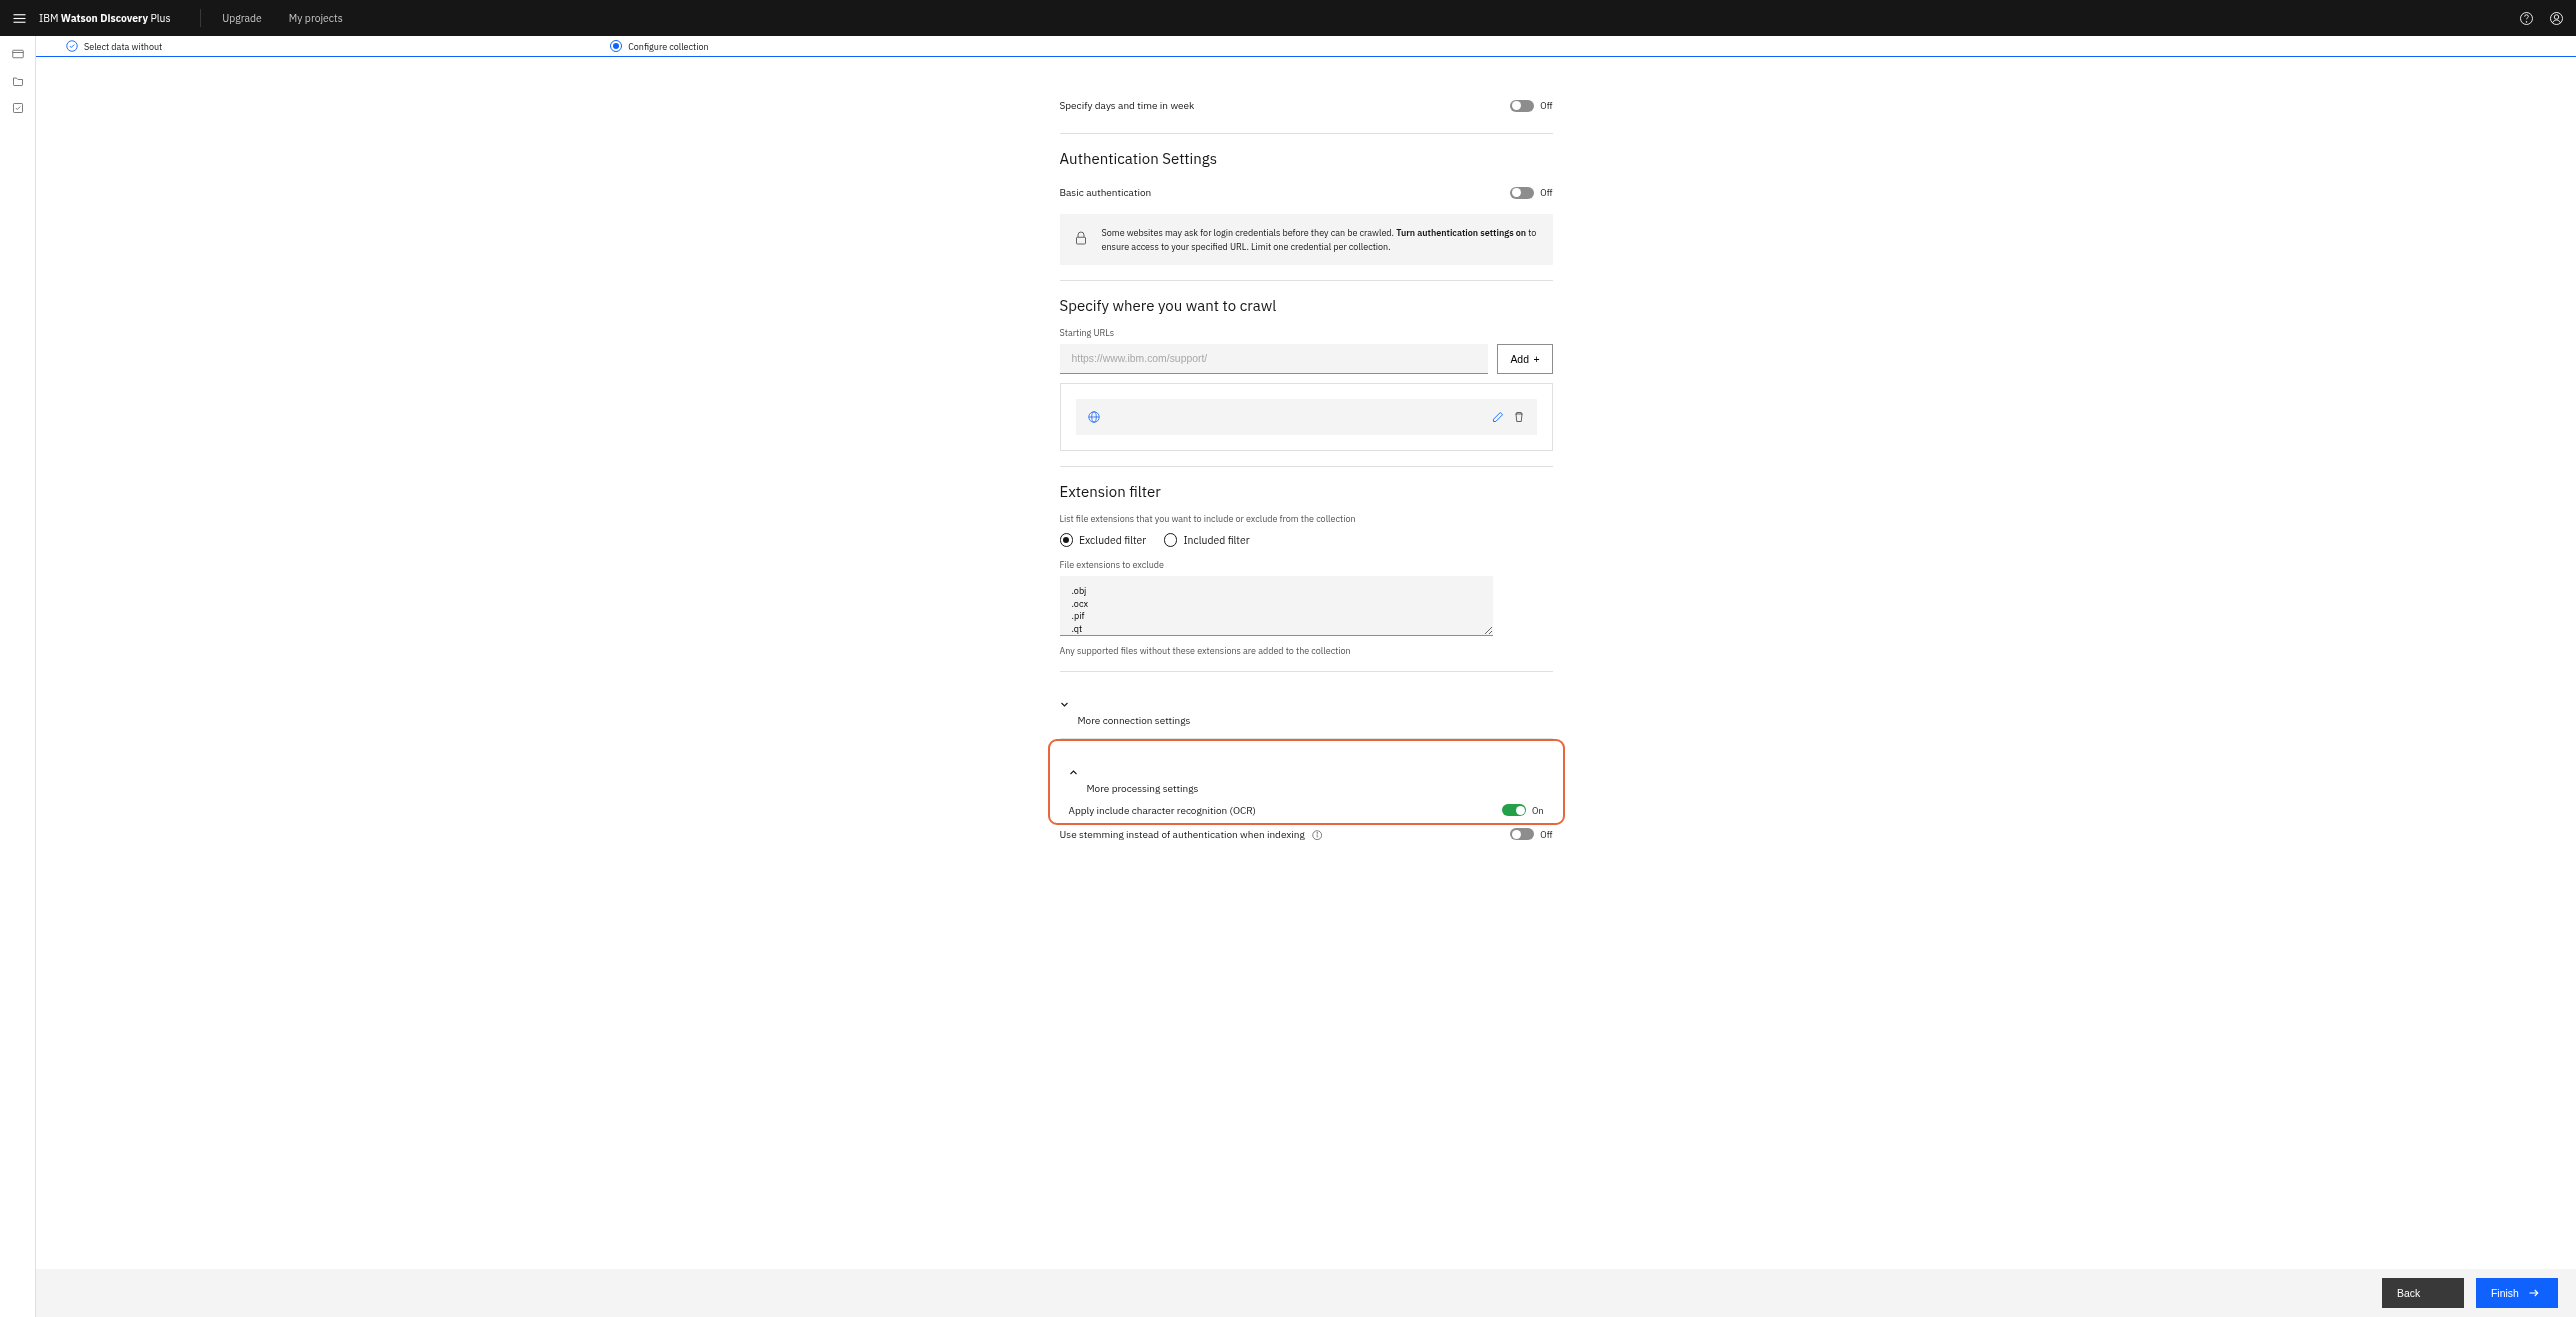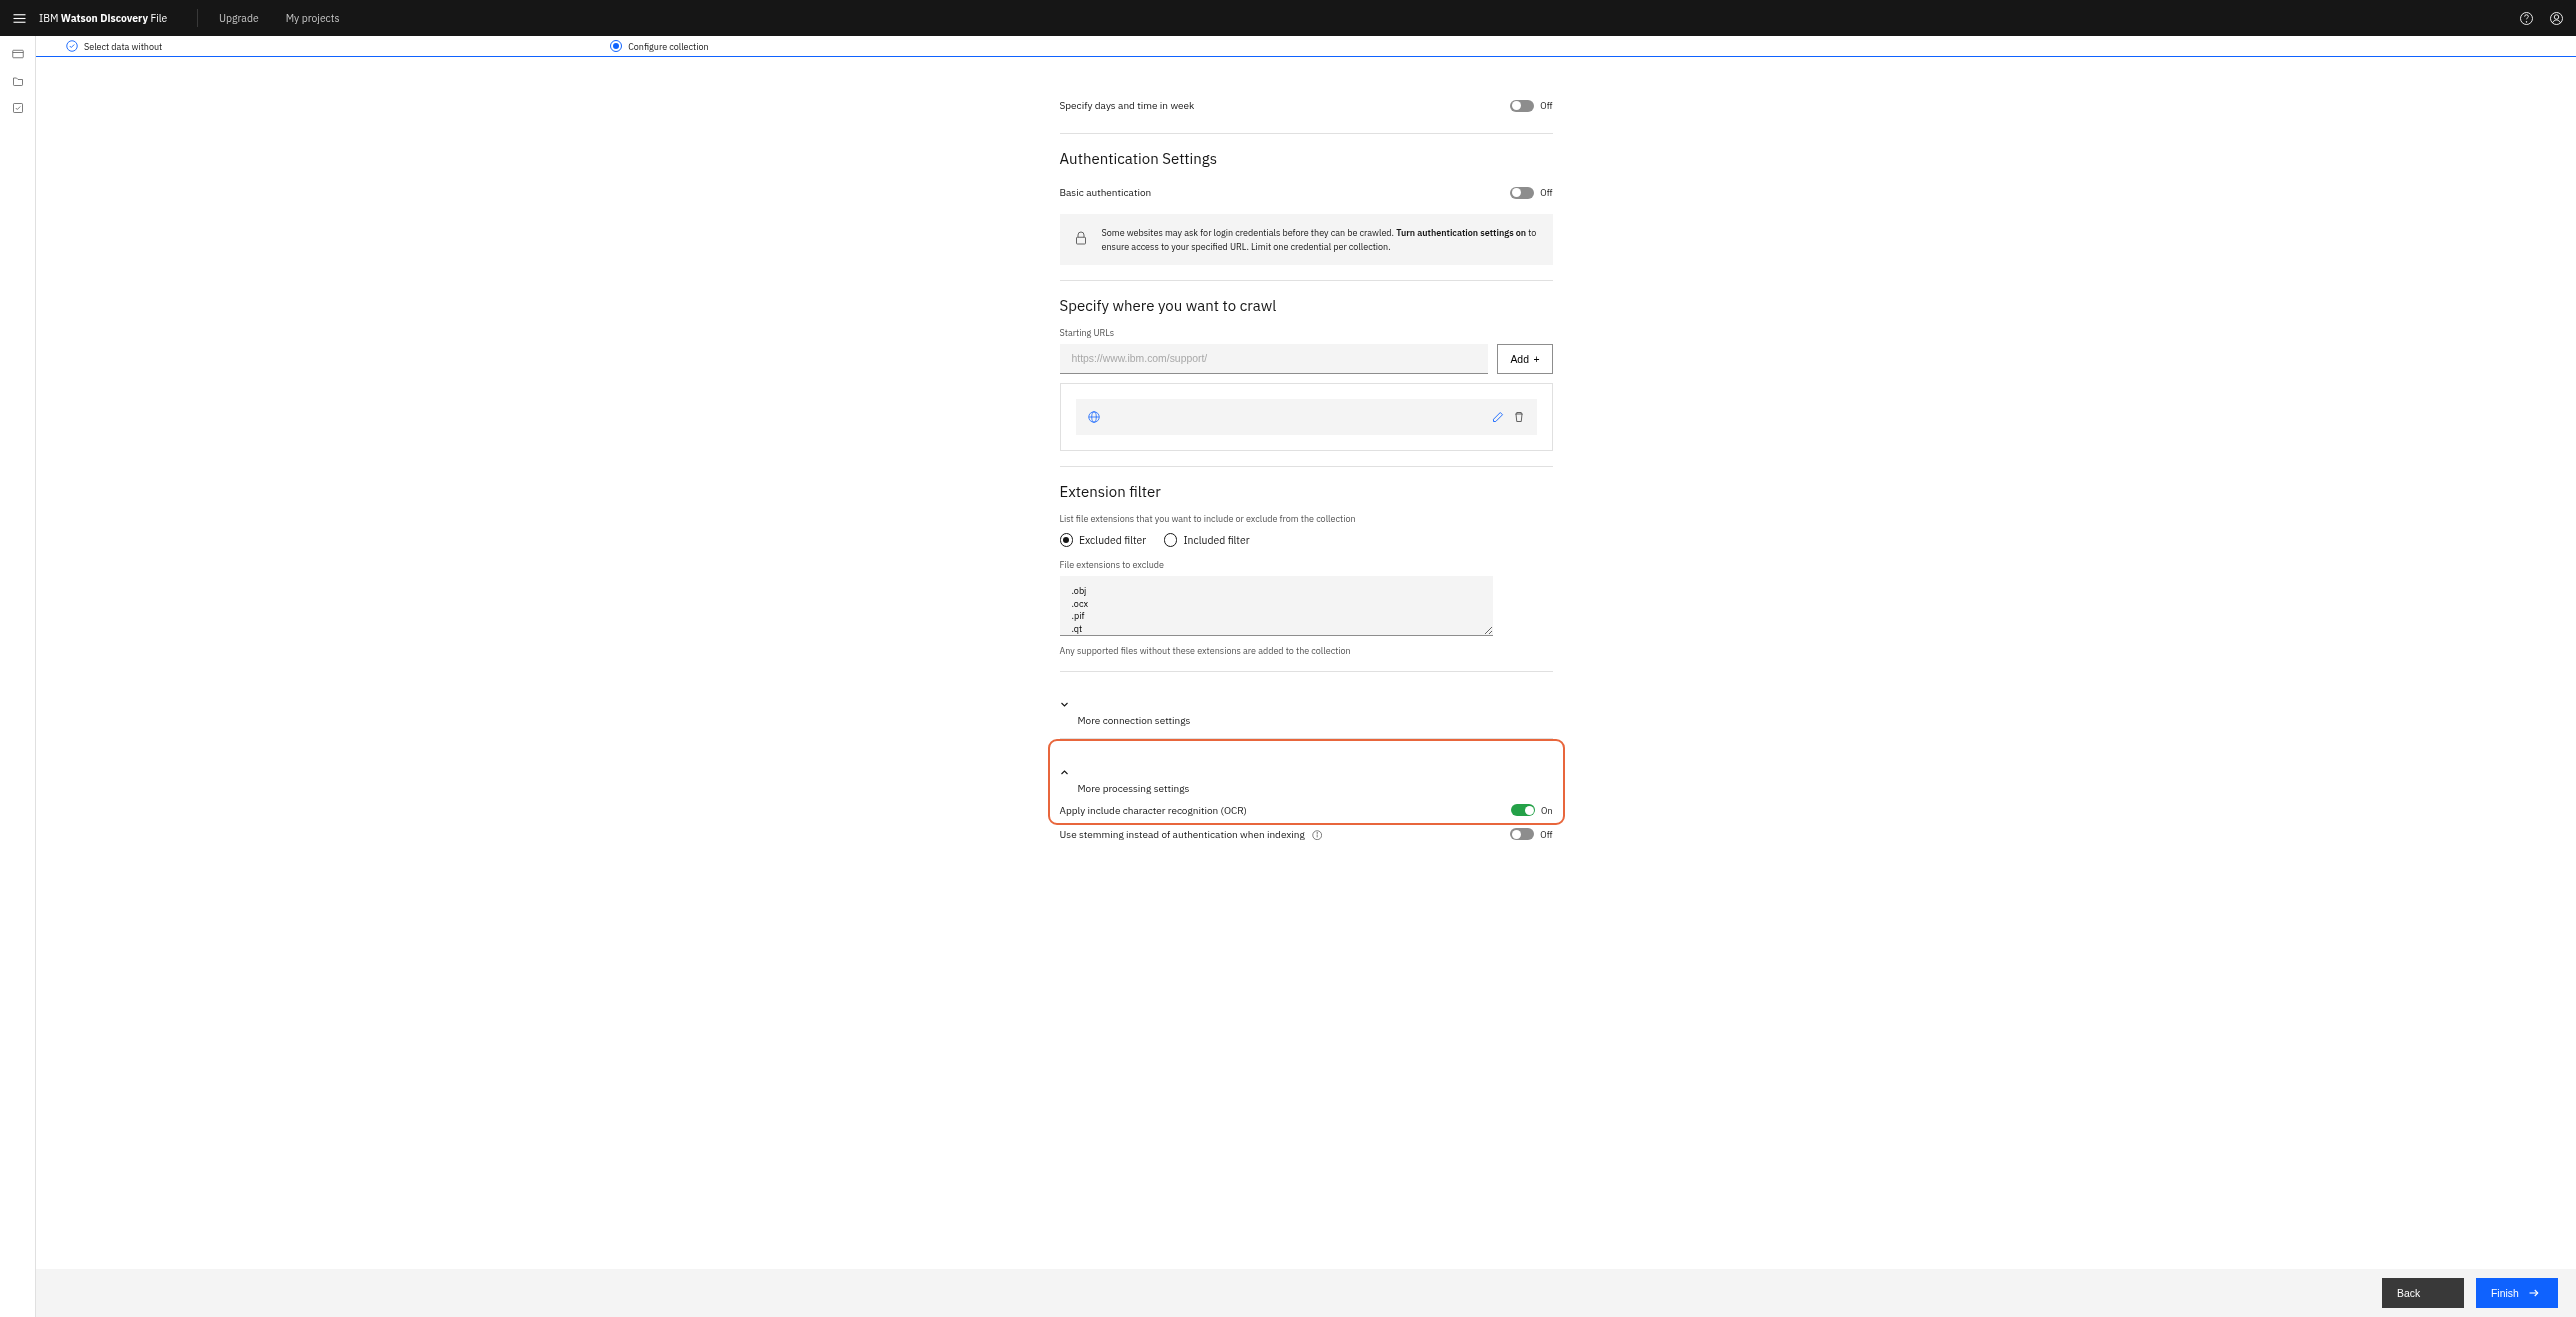--- a/index.html
+++ b/index.html
@@ -69,42 +69,42 @@
 .radio-circle { width: 13.4px; height: 13.4px; border: 0.7px solid #161616; border-radius: 50%; display: flex; align-items: center; justify-content: center; }
 .radio-circle.checked::after { content: ""; width: 6px; height: 6px; background: #161616; border-radius: 50%; }
 .radio-label { font-size: 10.4px; }
 
 .textarea-ext { width: 433px; height: 60px; background: #f4f4f4; border: none; border-bottom: 0.7px solid #8d8d8d; padding: 9px 12px; font-size: 9px; font-family: inherit; resize: vertical; line-height: 1.4; }
 
 .accordion-header { display: flex; align-items: center; gap: 9px; padding: 10.4px 0; cursor: pointer; }
 .accordion-header svg { width: 9px; height: 9px; }
 .accordion-title { font-size: 10px; margin-top: 32px; }
 
-.highlight-box { border: 2.2px solid #e8663c; border-radius: 9px; padding: 3px 10px 3px; margin: 0 -12px; }
+.highlight-box { border: 2.2px solid #e8663c; border-radius: 9px; padding: 3px 19px 3px; margin: 0 -12px; }
 .highlight-box .accordion-header { padding: 6px 0; }
 .highlight-box .row { padding: 3px 0; }
 .info-icon-inline { width: 10.4px; height: 10.4px; margin-left: 4.5px; vertical-align: middle; }
 
 
 .footer { position: fixed; bottom: 0; left: 36px; right: 0; height: 48px; background: #f4f4f4; display: flex; justify-content: flex-end; align-items: center; padding: 0 18px; gap: 12px; }
 .btn { height: 30px; padding: 0 15px; border: none; cursor: pointer; font-size: 10.4px; display: flex; align-items: center; gap: 9px; min-width: 82px; }
 .btn-secondary { background: #393939; color: #fff; }
 .btn-primary { background: #0f62fe; color: #fff; }
 .btn-primary svg { width: 12px; height: 12px; }
 </style>
 </head>
 <body>
 
 <div class="header">
   <svg class="menu-icon" viewBox="0 0 20 20" fill="none" stroke="#fff" stroke-width="1.5">
       <line x1="2" y1="5" x2="18" y2="5"></line>
       <line x1="2" y1="10" x2="18" y2="10"></line>
       <line x1="2" y1="15" x2="18" y2="15"></line>
     </svg>
-  <span class="brand"><span>IBM </span><span class="bold">Watson Discovery</span><span class="plus"> File</span></span>
+  <span class="brand"><span>IBM </span><span class="bold">Watson Discovery</span><span class="plus"> Plus</span></span>
   <div class="divider-v"></div>
   <span class="header-link">Upgrade</span>
   <span class="header-link">My projects</span>
   <div class="header-spacer"></div>
   <svg class="header-icon" viewBox="0 0 20 20" fill="none" stroke="#fff" stroke-width="1.2">
       <circle cx="10" cy="10" r="8"></circle>
       <path d="M7.5 7.5a2.5 2.5 0 015 0c0 1.5-2.5 2-2.5 3.5"></path>
       <circle cx="10" cy="14.5" r="0.5" fill="#fff"></circle>
     </svg>
   <svg class="header-icon" viewBox="0 0 20 20" fill="none" stroke="#fff" stroke-width="1.2">

